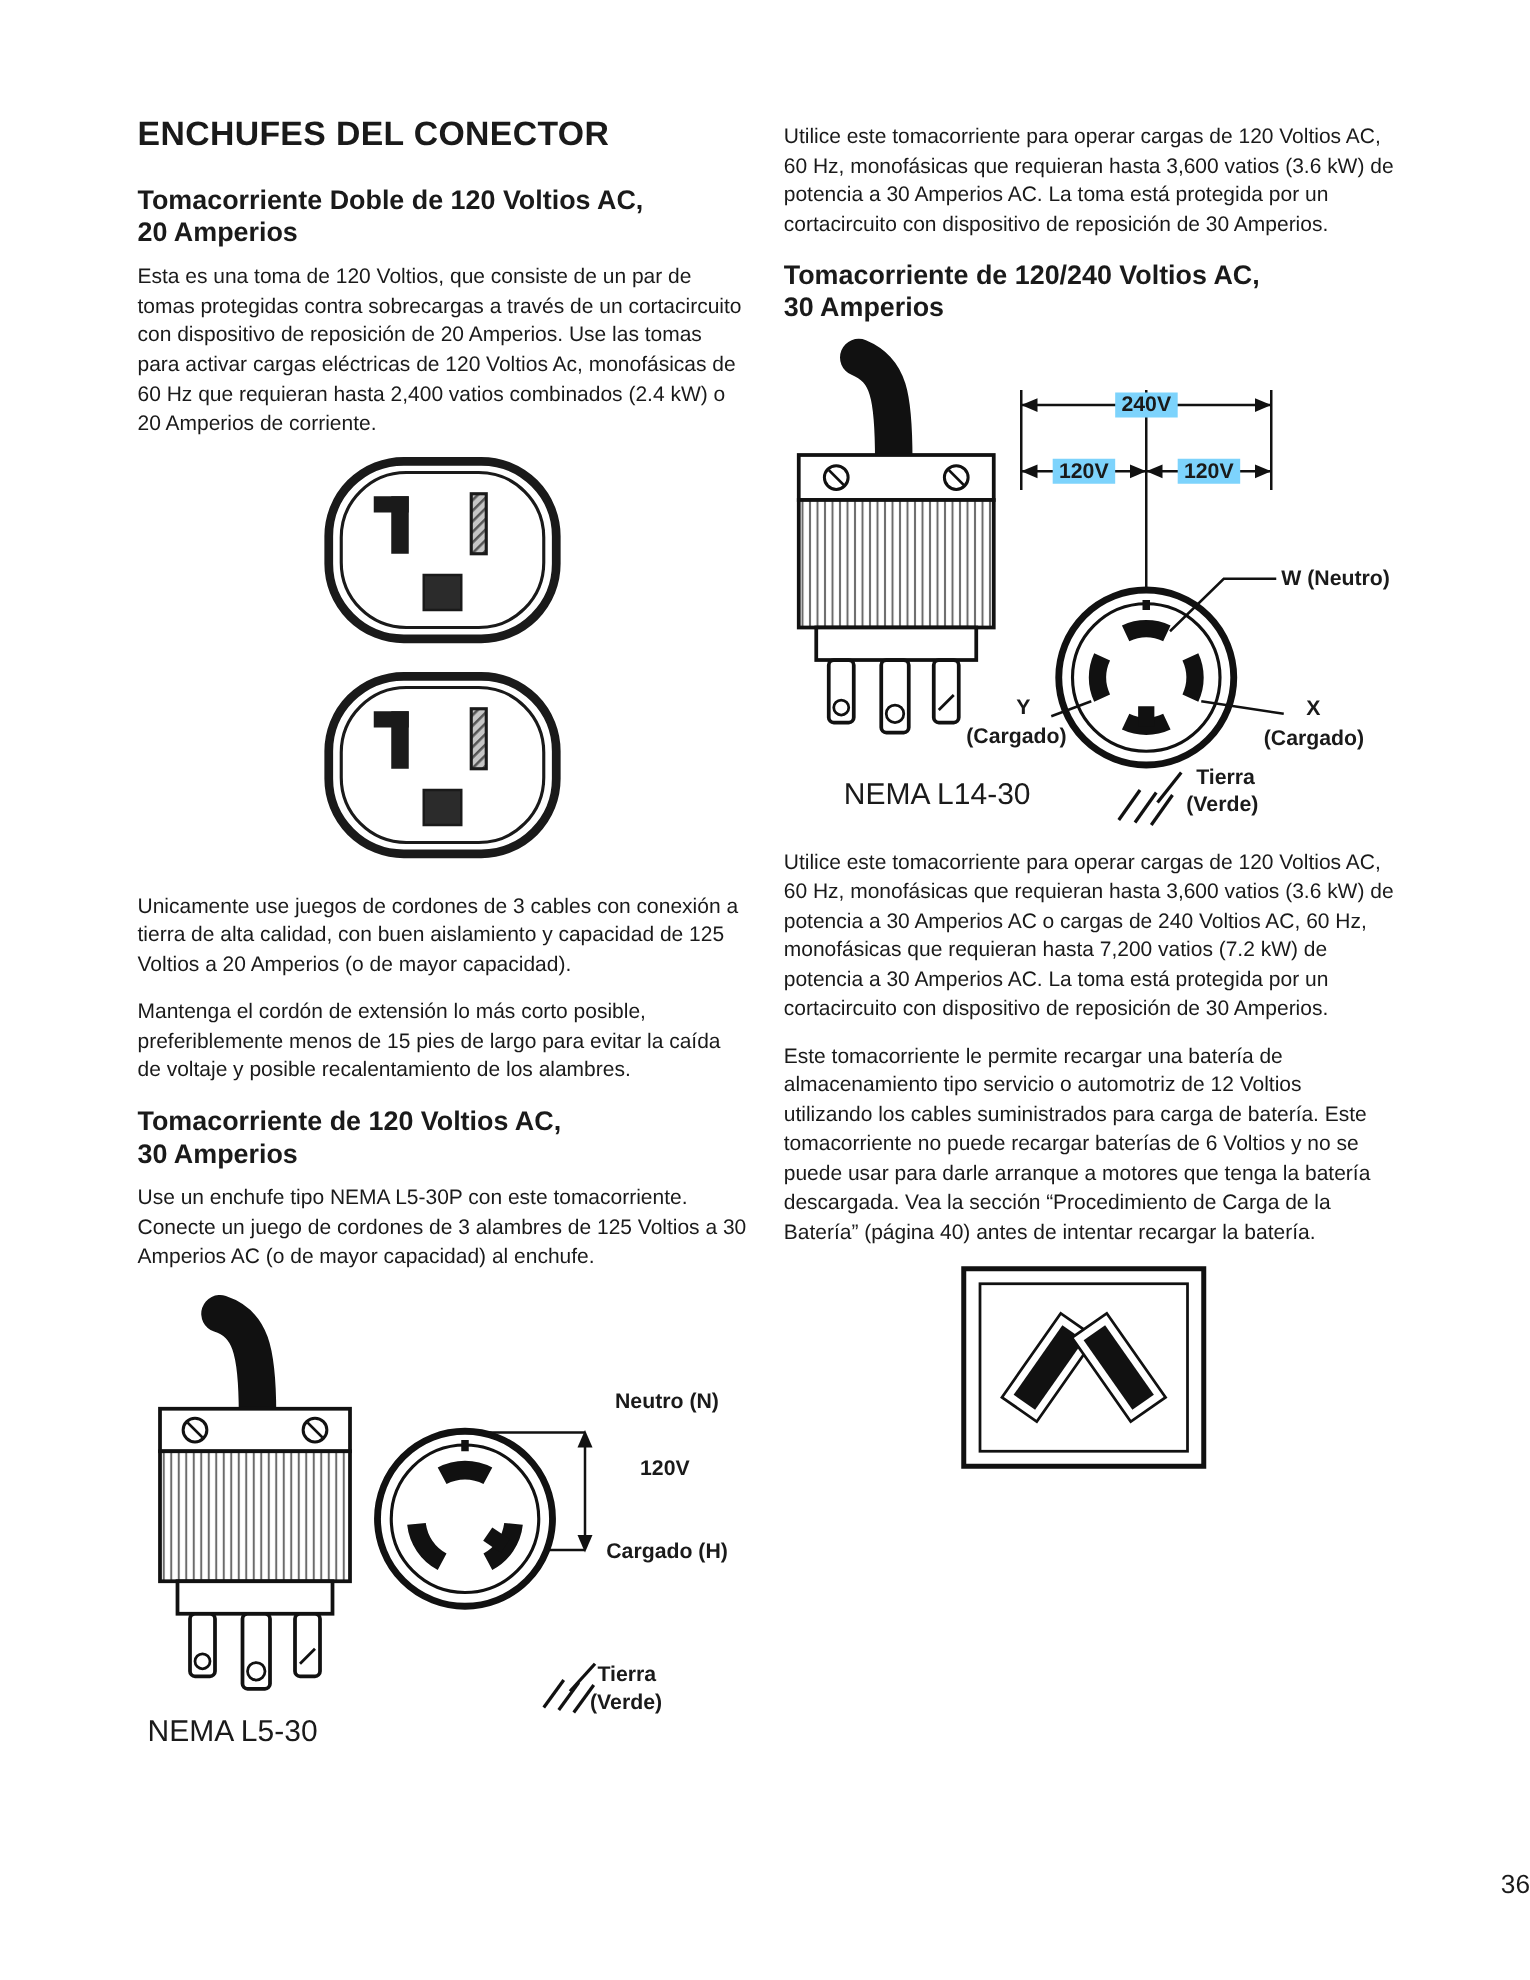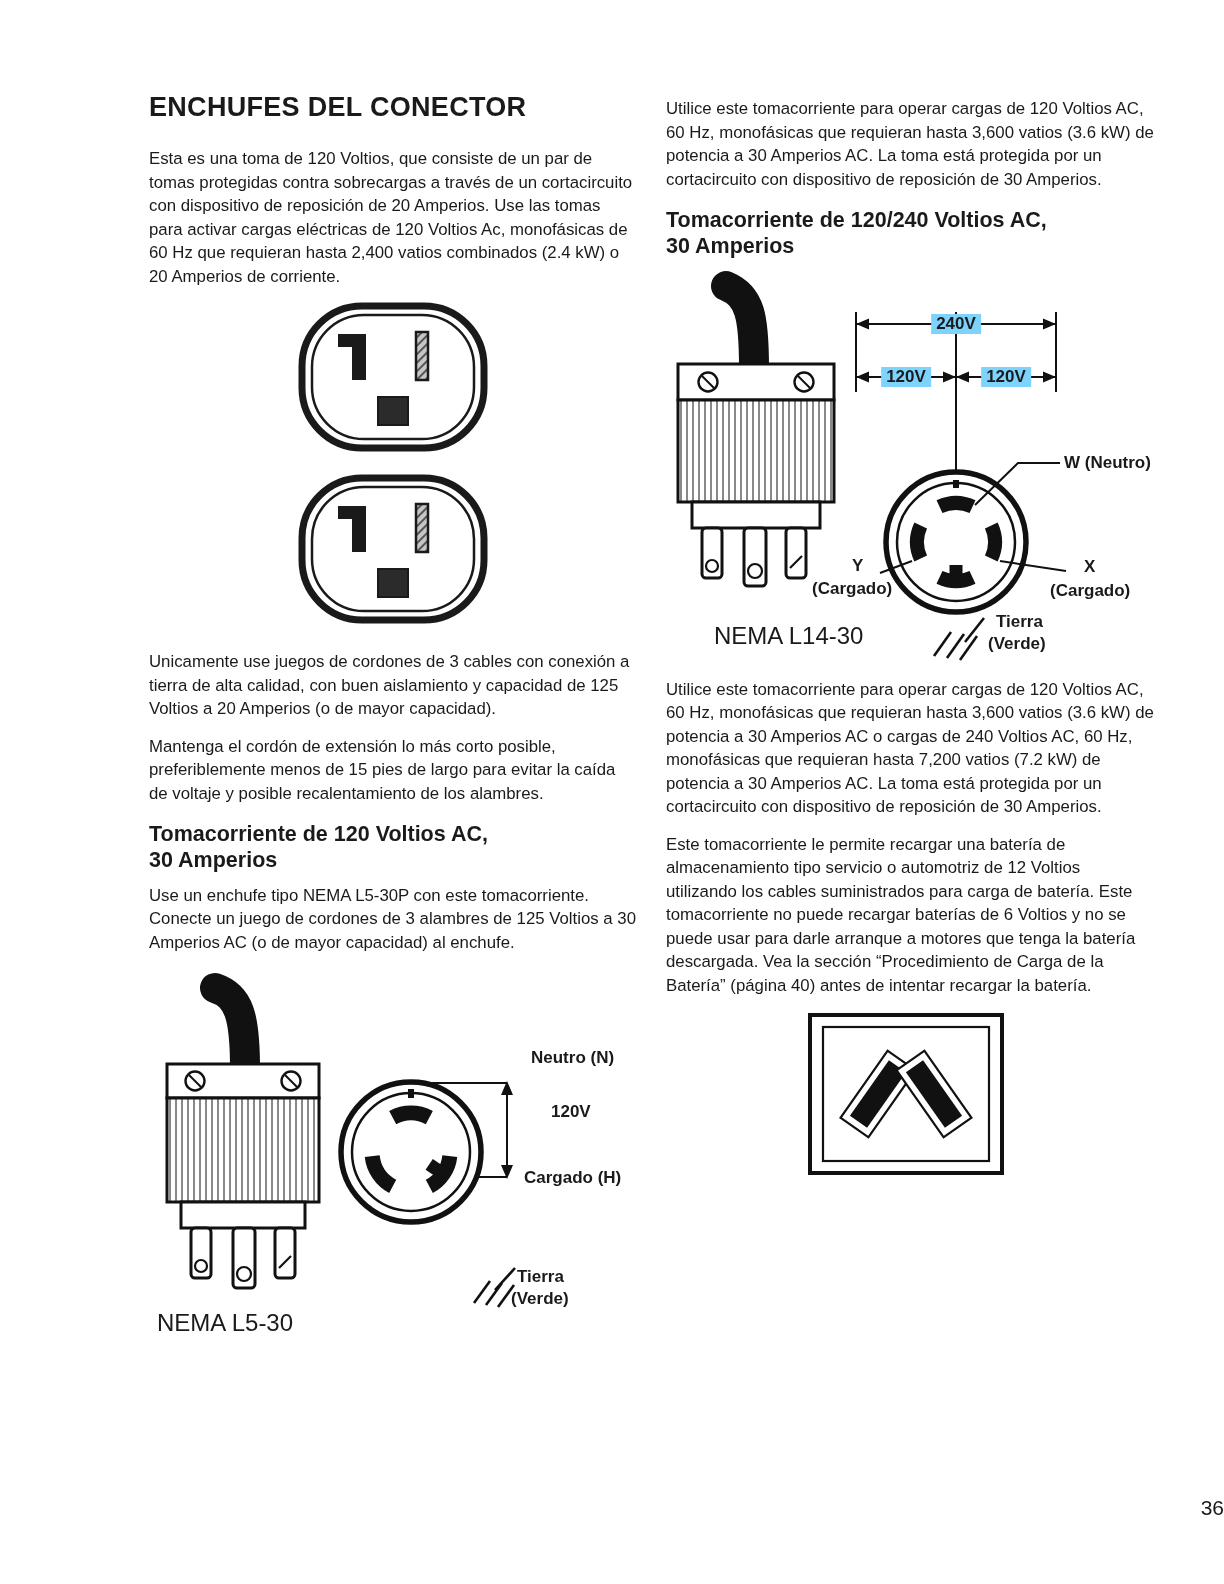--- a/index.html
+++ b/index.html
@@ -3,21 +3,21 @@
 <meta charset="utf-8">
 <style>
   * { margin:0; padding:0; box-sizing:border-box; }
   html,body { background:#fff; }
   body {
     width:1224px; height:1584px; position:relative; overflow:hidden;
     font-family:"Liberation Sans", sans-serif; color:#1a1a1a;
   }
   .content { display:flex; padding:92px 108px 0 110px; gap:30px; }
   .col { position:relative; }
-  .col-left  { width:487px;margin-left:39px; }
+  .col-left  { width:487px; }
   .col-right { width:489px; }
   .doc-title { font-size:27px; font-weight:bold; letter-spacing:.3px; margin:0 0 24px 0; }
   .sec-heading { font-size:21.5px; font-weight:bold; line-height:1.22; margin:16px 0 10px 0; white-space:pre-line; }
   .body-text { font-size:16.8px; line-height:1.4; margin:0 0 14px 0; }
   .figure { position:relative; }
   .fig-duplex { width:210px; height:330px; margin:14px auto 18px auto; }
   .fig-l5  { width:487px; height:382px; margin-top:18px; }
   .fig-l14 { width:489px; height:398px; margin-top:4px; }
   .fig-dc  { width:200px; height:170px; margin:14px 0 0 140px; }
   .diagram-label { position:absolute; font-weight:bold; font-size:17px; white-space:nowrap; }
@@ -29,20 +29,22 @@
 </style>
 </head>
 <body>
 
 <div class="content">
 
   <div class="col col-left">
 
     <h1 class="doc-title">ENCHUFES DEL CONECTOR</h1>
 
+    <h2 class="sec-heading">Tomacorriente Doble de 120 Voltios AC,
+20 Amperios</h2>
     <p class="body-text">Esta es una toma de 120 Voltios, que consiste de un par de tomas protegidas contra sobrecargas a través de un cortacircuito con dispositivo de reposición de 20 Amperios. Use las tomas para activar cargas eléctricas de 120 Voltios Ac, monofásicas de 60 Hz que requieran hasta 2,400 vatios combinados (2.4 kW) o 20 Amperios de corriente.</p>
 
     <div class="figure fig-duplex">
       <svg width="210" height="330" viewBox="0 0 210 330">
         <defs>
           <pattern id="ghatch" width="6" height="6" patternUnits="userSpaceOnUse" patternTransform="rotate(45)">
             <rect width="6" height="6" fill="#c6c6c6"></rect>
             <line x1="1" y1="0" x2="1" y2="6" stroke="#555" stroke-width="2"></line>
           </pattern>
           <g id="outlet-face">

